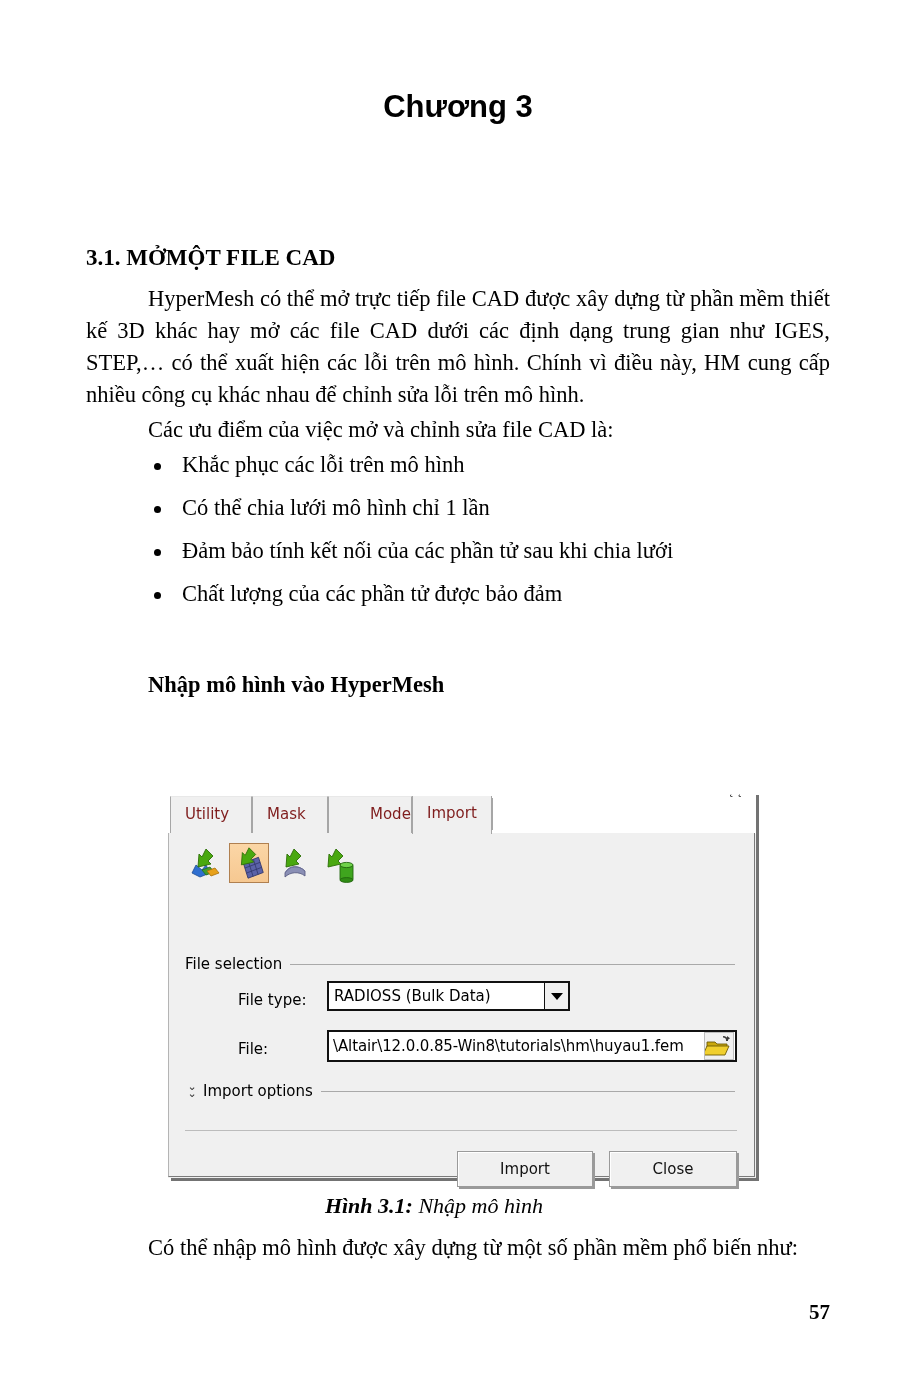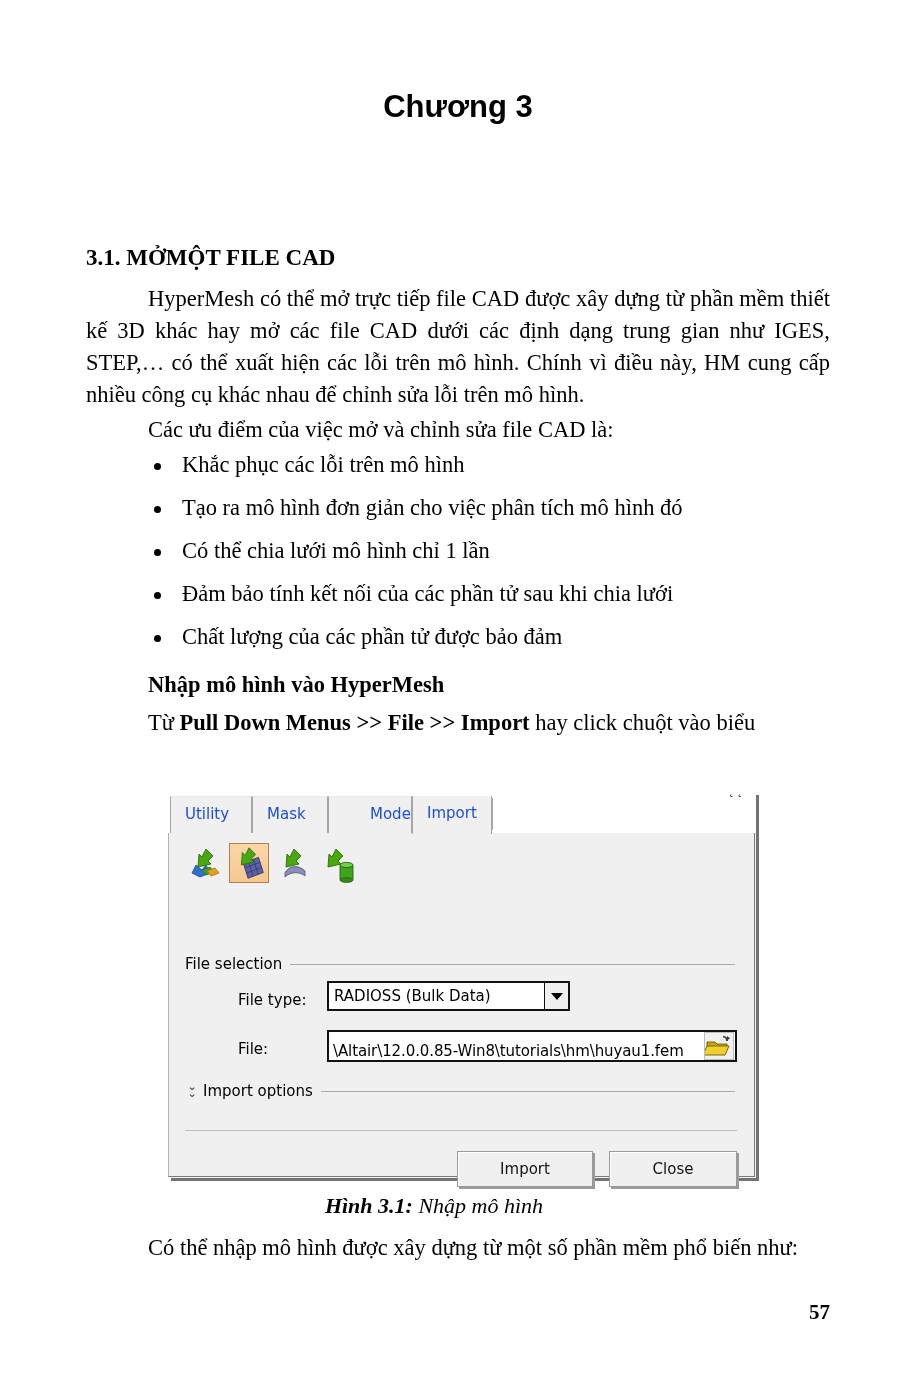--- a/index.html
+++ b/index.html
@@ -177,21 +177,21 @@
     position: absolute;
     top: 4px;
     height: 38px;
     padding: 8px 14px 0 14px;
     box-sizing: border-box;
     background: #f0f0f0;
     border-left: 1px solid #a6a6a6;
     border-right: 1px solid #a6a6a6;
     border-top: 1px solid #e8e8e8;
     font-size: 15px;
-    color: #1d4ed8;
+    color: #7f1d1d;
     white-space: nowrap;
   }
   .tab.active {
     background: #f0f0f0;
     border-top: none;
     z-index: 4;
   }
   .tab-sep {
     position: absolute;
     top: 6px;
@@ -335,21 +335,21 @@
   }
 
   .textfield {
     position: absolute;
     left: 158px; top: 197px;
     width: 410px; height: 32px;
     background: #ffffff;
     border: 2px solid #111;
     box-sizing: border-box;
     display: flex;
-    align-items: flex-end;
+    align-items: center;
   }
   .textfield .val {
     padding-left: 4px;
     font-size: 15px;
     white-space: nowrap;
     flex: 1;
     letter-spacing: -0.1px;
   }
   .browse-btn {
     position: relative;
@@ -405,40 +405,34 @@
 
   <div class="section-heading">3.1. MỞMỘT FILE CAD</div>
 
   <div class="para indent" id="para-intro">HyperMesh có thể mở trực tiếp file CAD được xây dựng từ phần mềm thiết kế 3D khác hay mở các file CAD dưới các định dạng trung gian như IGES, STEP,… có thể xuất hiện các lỗi trên mô hình. Chính vì điều này, HM cung cấp nhiều công cụ khác nhau để chỉnh sửa lỗi trên mô hình.</div>
 
   <div class="para indent" id="para-advantages">Các ưu điểm của việc mở và chỉnh sửa file CAD là:</div>
 
   <ul class="bullets">
     <li>
       <span>Khắc phục các lỗi trên mô hình</span>
-    </li>
-    <li>
-      <span>Tạo ra mô hình đơn giản cho việc phân tích mô hình đó</span>
     </li>
     <li>
       <span>Có thể chia lưới mô hình chỉ 1 lần</span>
     </li>
     <li>
       <span>Đảm bảo tính kết nối của các phần tử sau khi chia lưới</span>
     </li>
     <li>
       <span>Chất lượng của các phần tử được bảo đảm</span>
     </li>
   </ul>
 
   <div class="subhead">Nhập mô hình vào HyperMesh</div>
 
-  <div class="para" id="para-pulldown">
-    <span>Từ </span><b>Pull Down Menus &gt;&gt; File &gt;&gt; Import</b><span> hay click chuột vào biểu</span>
-  </div>
 
 
   <div id="figure-dialog">
     <div class="dlg-shadow"></div>
 
     <div class="tabstrip">
       <div class="tab" style="left:2px;  width:82px;">
         <span>Utility</span>
       </div>
       <div class="tab" style="left:84px; width:76px;">

